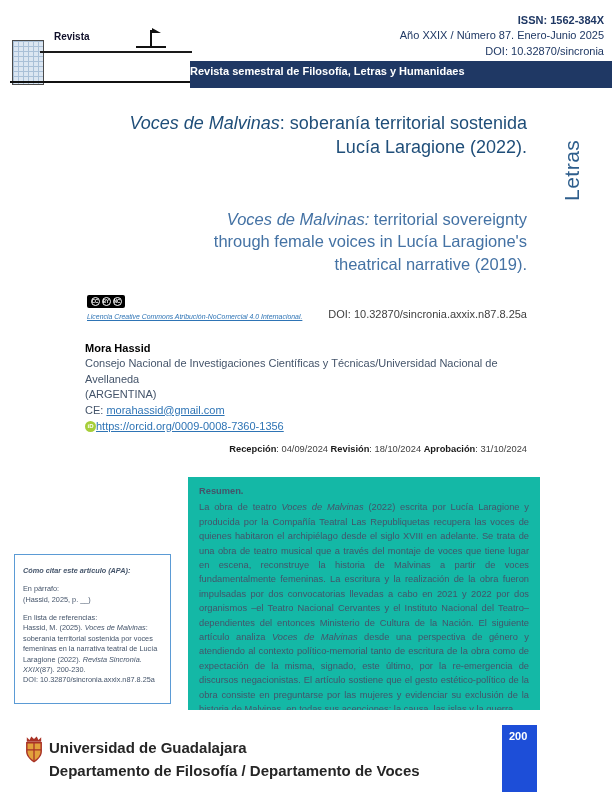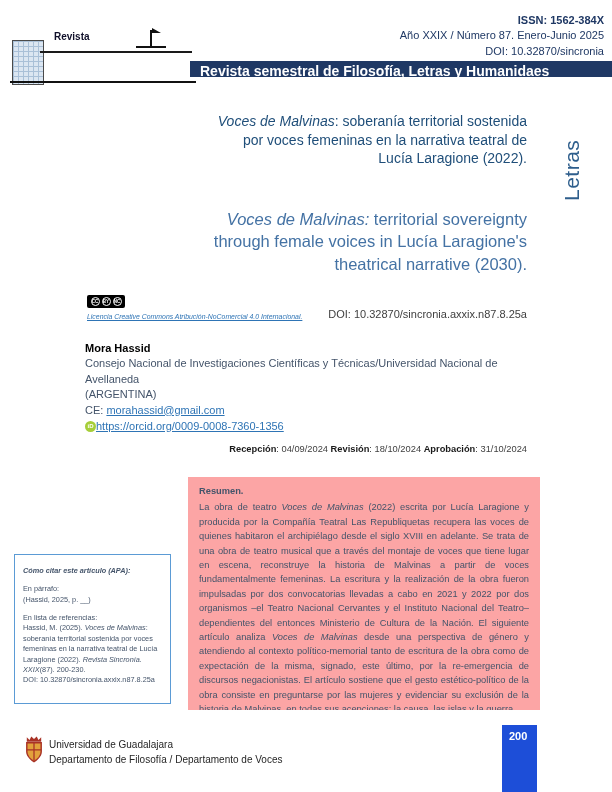--- a/index.html
+++ b/index.html
@@ -3,22 +3,22 @@
 <meta charset="utf-8">
 <style>
   html,body{margin:0;padding:0;background:#888;}
   .page{position:relative;width:612px;height:792px;background:#ffffff;margin:0 auto;
         font-family:"Liberation Sans",sans-serif;overflow:hidden;}
 
   
   .header-meta{position:absolute;top:13px;right:8px;text-align:right;color:#1f3864;
                font-size:11px;line-height:1.4;}
   .header-meta .issn{font-weight:bold;}
-  .navbar{position:absolute;left:190px;right:0;top:61px;height:16px;background:#1f3864;
-          color:#fff;font-weight:bold;font-size:14px;line-height:21px;padding-left:10px;
+  .navbar{position:absolute;left:190px;right:0;top:61px;height:27px;background:#1f3864;
+          color:#fff;font-weight:bold;font-size:11px;line-height:21px;
           box-sizing:border-box;white-space:nowrap;overflow:hidden;}
 
   
   .logo{position:absolute;left:10px;top:28px;width:182px;height:58px;}
   .logo-grid{position:absolute;left:2px;top:12px;width:30px;height:43px;background-color:#dbe6f2;
              background-image:linear-gradient(#a9c0d8 1px,transparent 1px),
                               linear-gradient(90deg,#a9c0d8 1px,transparent 1px);
              background-size:5px 5px;border:1px solid #4a4a4a;}
   .logo-name{position:absolute;left:4px;top:10px;font-family:"Liberation Serif",serif;
              font-weight:bold;font-size:36px;line-height:1;letter-spacing:-1px;color:#30608f;}
@@ -30,21 +30,21 @@
   .logo-tsquare:after{content:"";position:absolute;left:14px;top:2px;width:1.5px;height:18px;background:#111;}
   .logo-flag{position:absolute;left:142px;top:0;width:0;height:0;
              border-left:9px solid #111;border-top:5px solid transparent;}
 
   
   .side-label{position:absolute;top:101px;right:28px;height:100px;writing-mode:vertical-rl;
               transform:rotate(180deg);color:#2e5e8c;font-size:21px;letter-spacing:.5px;}
 
   
   .title-es{position:absolute;top:112px;right:85px;width:462px;text-align:right;color:#1f4e79;
-            font-size:14px;line-height:1.33;}
+            font-size:18px;line-height:1.33;}
   .title-en{position:absolute;top:208px;right:85px;width:430px;text-align:right;color:#4472a4;
             font-size:16.5px;line-height:1.36;}
 
   
   .license-row{position:absolute;left:87px;right:85px;top:295px;height:38px;}
   .cc-badge{position:absolute;left:0;top:0;width:38px;height:13px;background:#000;border-radius:2px;
             display:flex;align-items:center;justify-content:center;gap:2px;}
   .cc-circle{width:9px;height:9px;border:1px solid #fff;border-radius:50%;color:#fff;
              font-size:4.5px;font-weight:bold;display:flex;align-items:center;justify-content:center;
              box-sizing:border-box;}
@@ -60,36 +60,36 @@
   .orcid-line{display:flex;align-items:center;gap:0;margin-top:1px;}
   .orcid-icon{width:11px;height:11px;border-radius:50%;background:#a6ce39;color:#fff;
               font-size:6px;font-weight:bold;display:inline-flex;align-items:center;
               justify-content:center;flex:0 0 auto;}
 
   
   .dates-line{position:absolute;right:85px;top:444px;font-size:9.3px;color:#404040;}
   .dates-line .seg-b{color:#1a1a1a;}
 
   
-  .abstract-box{position:absolute;left:188px;top:477px;width:352px;height:233px;background:#fca5a5;
+  .abstract-box{position:absolute;left:188px;top:477px;width:352px;height:233px;background:#14b8a6;
                 box-sizing:border-box;padding:7px 11px;color:#44546a;font-size:9.3px;
                 line-height:1.55;overflow:hidden;}
   .abstract-heading{font-weight:bold;margin:0 0 2px 0;}
   .abstract-text{text-align:justify;}
 
   
   .citation-box{position:absolute;left:14px;top:554px;width:157px;height:150px;
                 border:1px solid #5b9bd5;box-sizing:border-box;padding:7px 8px;font-size:7.3px;
                 color:#44546a;line-height:1.42;overflow:hidden;}
   .citation-heading{font-weight:bold;font-style:italic;margin:4px 0 8px 0;}
   .citation-gap{margin-top:8px;}
 
   
   .footer{position:absolute;left:25px;top:735px;display:flex;align-items:flex-start;gap:6px;}
-  .footer-text{font-size:10px;color:#262626;line-height:1.5;padding-top:2px;}
+  .footer-text{font-size:15px;color:#262626;line-height:1.5;padding-top:2px;font-weight:bold;}
   .page-badge{position:absolute;left:502px;top:725px;width:35px;height:67px;background:#1d4ed8;
               color:#fff;font-weight:bold;font-size:11px;padding:5px 0 0 7px;box-sizing:border-box;}
 
   
   .seg-i{font-style:italic;}
   .seg-b{font-weight:bold;}
 </style>
 </head>
 <body>
 
@@ -109,28 +109,27 @@
     <div class="logo-revista">Revista</div>
     <div class="logo-baseline"></div>
   </div>
 
   <div class="navbar">Revista semestral de Filosofía, Letras y Humanidaes</div>
 
   <div class="side-label">Letras</div>
 
   <div class="title-es">
     <div><span class="seg-i">Voces de Malvinas</span><span>: soberanía territorial sostenida</span></div>
-    <div><span>por voces femeninas en la narrativa teatral de</span></div>
     <div><span>Lucía Laragione (2022).</span></div>
   </div>
 
   <div class="title-en">
     <div><span class="seg-i">Voces de Malvinas:</span><span> territorial sovereignty</span></div>
     <div><span>through female voices in Lucía Laragione's</span></div>
-    <div><span>theatrical narrative (2030).</span></div>
+    <div><span>theatrical narrative (2019).</span></div>
   </div>
 
   <div class="license-row">
     <div class="cc-badge">
       <span class="cc-circle">CC</span>
       <span class="cc-circle">BY</span>
       <span class="cc-circle">NC</span>
     </div>
     <a class="license-link">Licencia Creative Commons Atribución-NoComercial 4.0 Internacional.</a>
     <div class="license-doi">DOI: 10.32870/sincronia.axxix.n87.8.25a</div>

